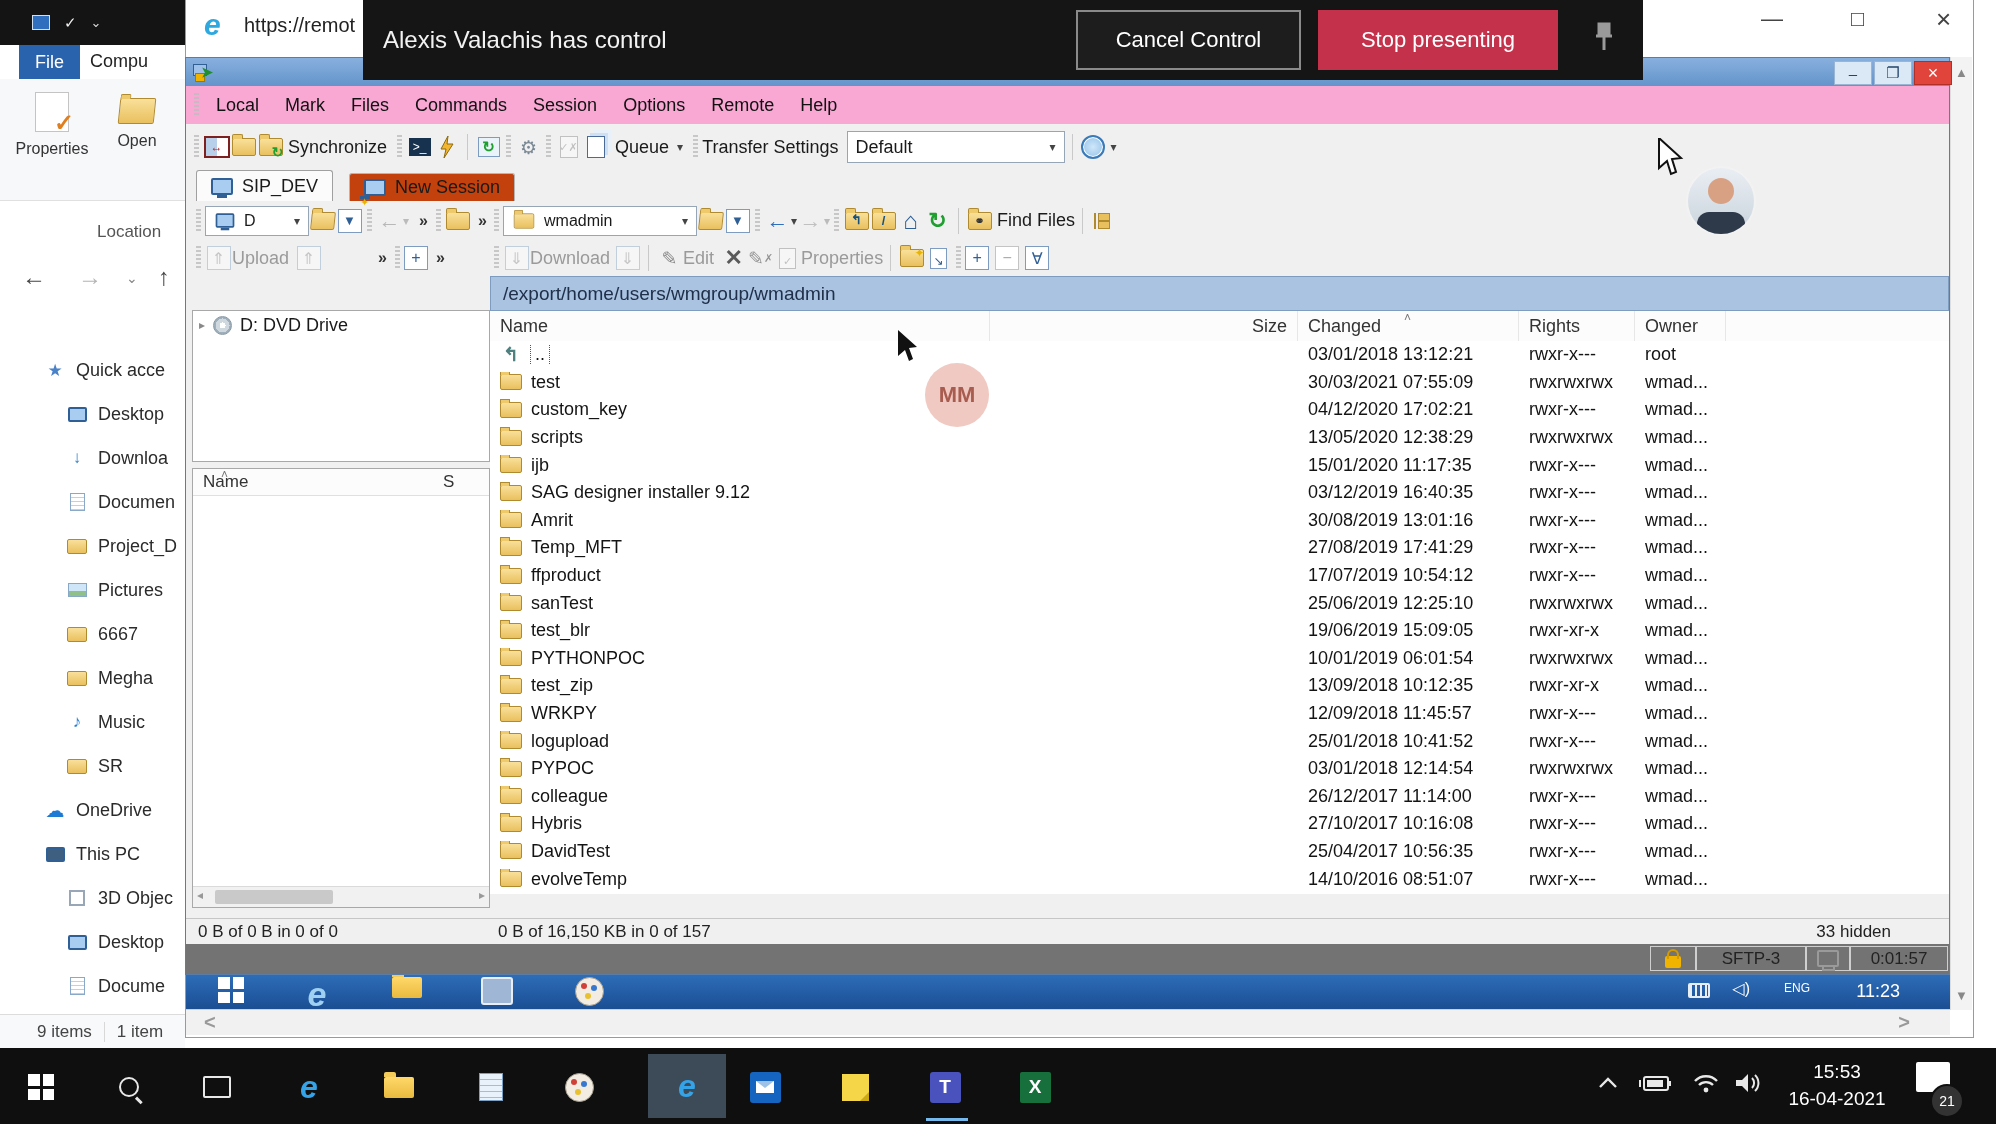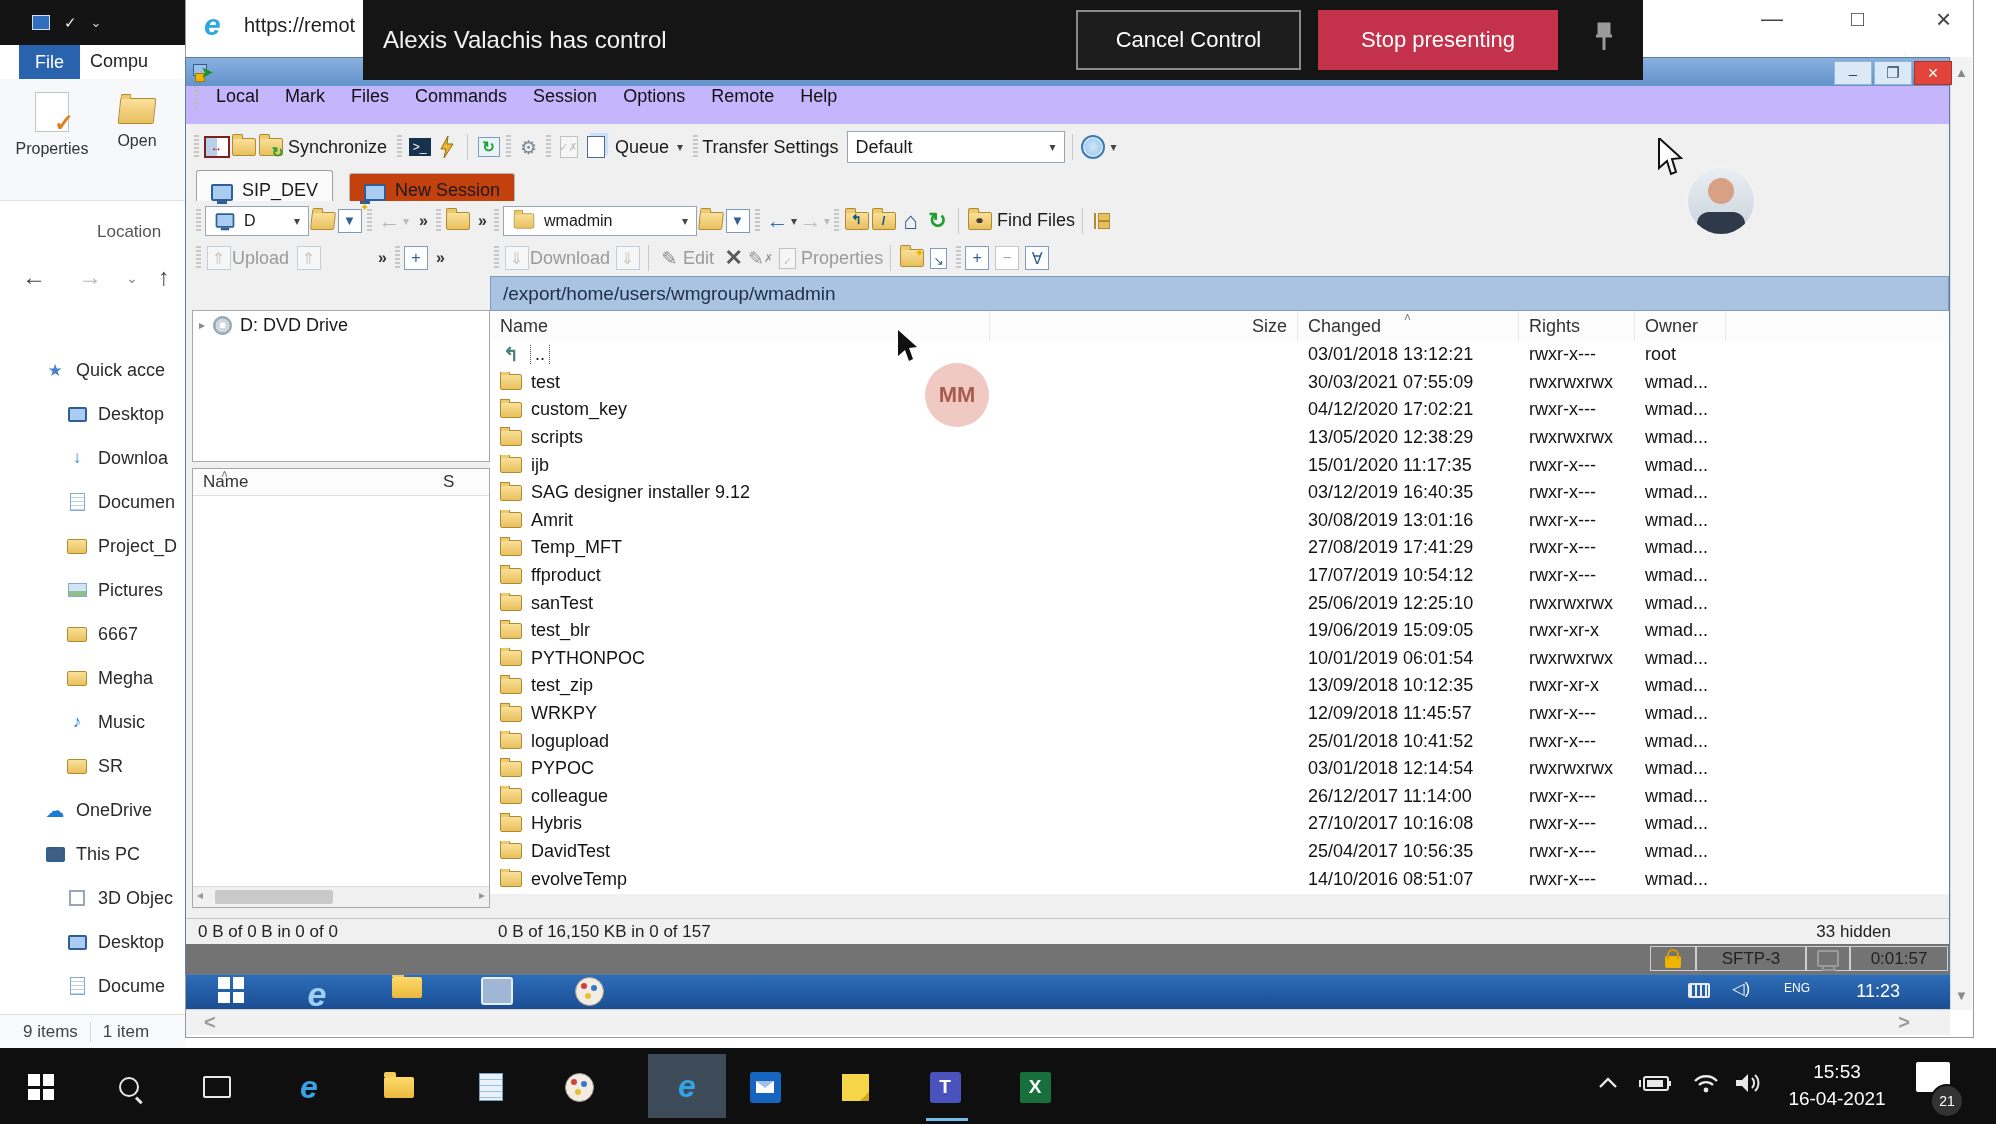--- a/index.html
+++ b/index.html
@@ -57,26 +57,26 @@
   .ie-e{font-size:30px;font-weight:bold;color:#2fa8e0;font-style:italic;line-height:1}
   .winctl{font-size:22px;color:#444}
   .vscroll{left:1950px;top:57px;width:21px;height:953px;background:#f3f3f3;border-left:1px solid #ddd}
   .scr-arrow{width:21px;height:26px;display:flex;align-items:center;justify-content:center;color:#888;font-size:13px}
   
   .winscp{left:185px;top:57px;width:1765px;height:918px;background:#f0f0f0;border:1px solid #5a7ca6;box-sizing:border-box}
   .ws-title{position:absolute;left:0;top:0;width:100%;height:28px;background:linear-gradient(#88b0de,#6394cb)}
   .ws-btn{position:absolute;top:3px;width:36px;height:22px;display:flex;align-items:center;justify-content:center;
         font-size:15px;background:#dbe8f6;border:1px solid #9ab4d4;color:#23456a}
   .ws-btn.close{background:#e0443a;border-color:#b03028;color:#fff;font-size:18px}
-  .ws-menubar{position:absolute;left:0;top:28px;width:100%;height:38px;display:flex;
-        background:#c4b5fd;font-size:18px;color:#111}
+  .ws-menubar{position:absolute;left:0;top:28px;width:100%;height:38px;display:flex;align-items:center;
+        background:#f9a8d4;font-size:18px;color:#111}
   .mitem{padding:0 13px}
   .ws-tb1{position:absolute;left:0;top:66px;width:100%;height:46px;display:flex;align-items:center;font-size:18px}
   .tabstrip{position:absolute;left:0;top:112px;width:100%;height:31px}
-  .tab{position:absolute;display:flex;align-items:flex-end;gap:9px;font-size:18px;padding:0 14px;box-sizing:border-box}
+  .tab{position:absolute;display:flex;align-items:center;gap:9px;font-size:18px;padding:0 14px;box-sizing:border-box}
   .tab.active{left:10px;top:0;height:31px;background:#fbfbfb;border:1px solid #a0a0a0;border-bottom:none;border-radius:3px 3px 0 0}
   .tab.idle{left:163px;top:3px;height:28px;background:#c2410c;border:1px solid #b5b5b5;border-bottom:none;border-radius:3px 3px 0 0}
   .spark::after{content:"✦";color:#e8b400;font-size:11px;position:absolute;margin-left:-10px;margin-top:-14px}
   .ws-tb2,.ws-tb3{position:absolute;left:0;width:100%;display:flex;align-items:stretch}
   .ws-tb2{top:143px;height:39px}
   .ws-tb3{top:182px;height:36px}
   .tb-left{width:304px;flex:none;display:flex;align-items:center;padding-left:6px;box-sizing:border-box}
   .tb-right{flex:1;display:flex;align-items:center}
   .glabel{color:#9a9a9a;font-size:18px}
   .dlabel{color:#1a1a1a;font-size:18px}
@@ -272,21 +272,21 @@
       <span class="sic monitor"></span>
       <span>Desktop</span>
     </div>
 
     <div class="sidebar-row ind">
       <span class="sic document"></span>
       <span>Docume</span>
     </div>
   </div>
 <div class="abs exp-status">
-  <span style="margin-left:23px">9 items</span>
+  <span style="margin-left:37px">9 items</span>
   <span style="width:1px;height:20px;background:#d8d8d8;margin:0 12px"></span>
   <span>1 item</span>
 </div>
 
 <div class="abs browser">
   <span class="abs ie-e" style="left:18px;top:10px">e</span>
   <span class="abs" style="left:58px;top:14px;font-size:20px;color:#222">https://remot</span>
   <span class="abs winctl" style="left:1575px;top:6px">—</span>
   <span class="abs winctl" style="left:1665px;top:6px">□</span>
   <span class="abs winctl" style="left:1750px;top:4px;font-size:26px">×</span>

